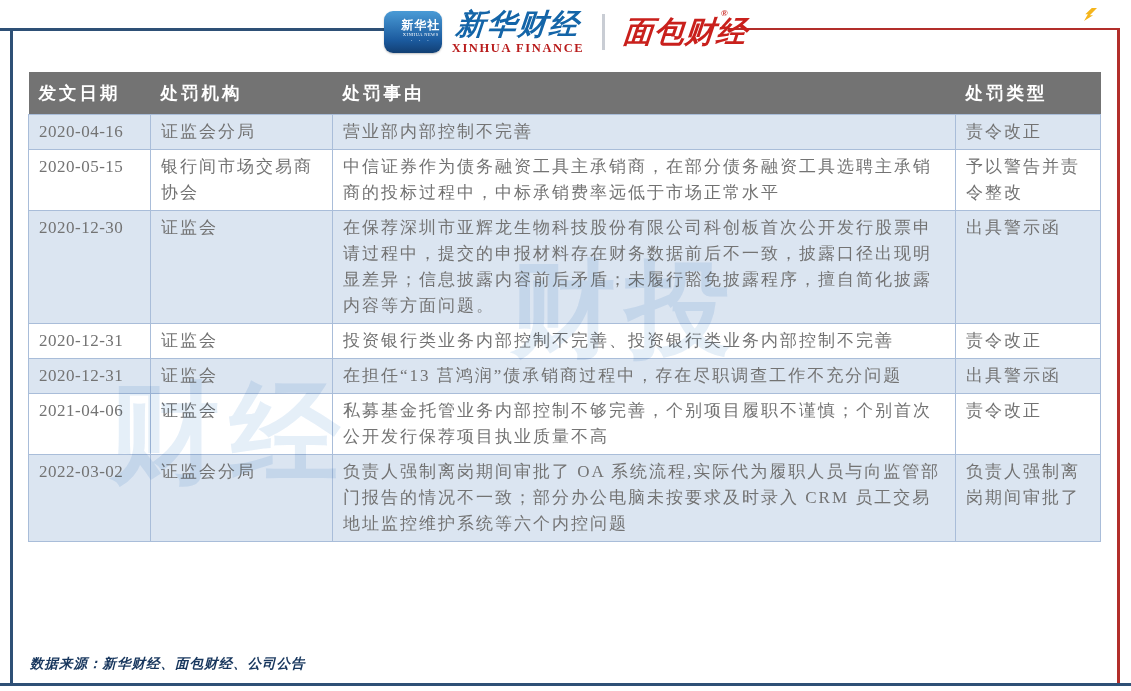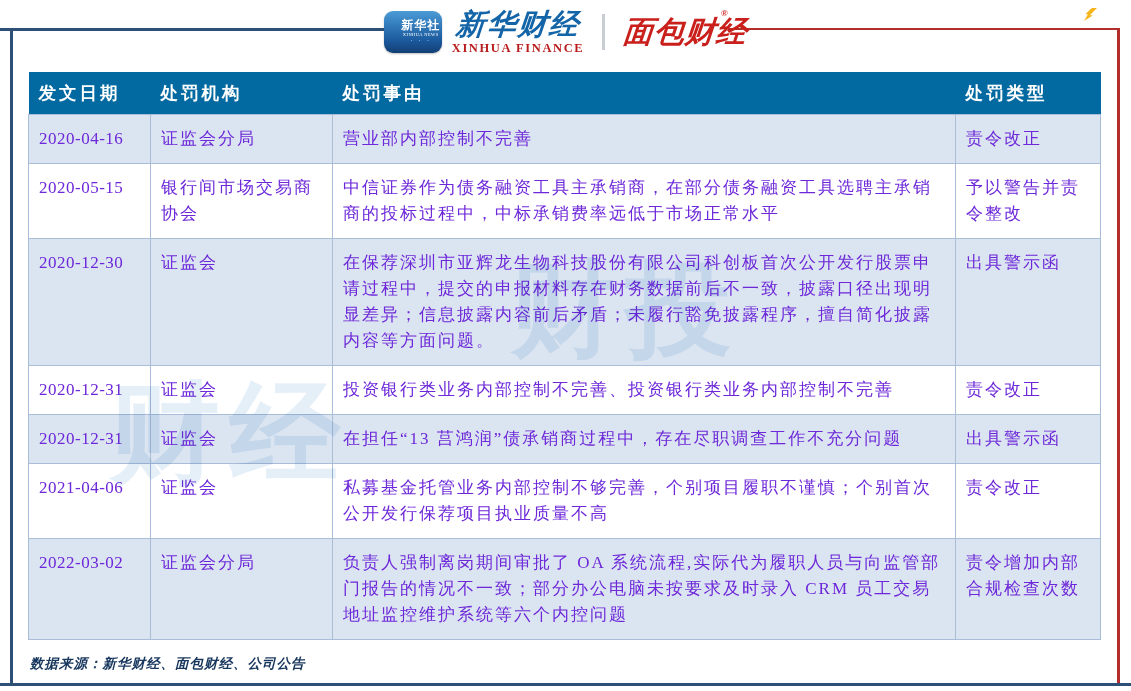--- a/index.html
+++ b/index.html
@@ -31,24 +31,24 @@
            clip-path:polygon(60% 0,100% 0,45% 55%,70% 55%,0 100%,30% 48%,10% 48%);}
   .xh-en{font-size:12.5px;font-weight:bold;color:#b91c1c;letter-spacing:1.6px;margin-top:3px;}
   .logo-sep{width:3px;height:36px;background:#c9cdd4;margin:0 8px;}
   .mb-cn{position:relative;font-size:30px;font-weight:bold;font-style:italic;color:#c9201c;
          transform:skewX(-5deg);letter-spacing:1px;}
   .mb-reg{position:absolute;top:-4px;right:20px;font-size:9px;font-style:normal;}
 
   
   .table-wrap{position:absolute;left:28px;top:72px;width:1072px;}
   table{border-collapse:collapse;width:100%;table-layout:fixed;}
-  thead th{background:#0369a1;color:#fff;font-weight:bold;font-size:17.5px;text-align:left;
+  thead th{background:#737373;color:#fff;font-weight:bold;font-size:17.5px;text-align:left;
            padding:9px 10px;letter-spacing:3px;border:none;}
-  tbody td{border:1px solid #a9bdd9;vertical-align:top;padding:11px 10px;
-           font-size:17px;line-height:26px;color:#6d28d9;}
+  tbody td{border:1px solid #a9bdd9;vertical-align:top;padding:4px 10px;
+           font-size:17px;line-height:26px;color:#737373;}
   tbody tr:nth-child(odd){background:#dbe5f1;}
   tbody tr:nth-child(even){background:#ffffff;}
   td.c-date{letter-spacing:.5px;}
   td.c-agency,td.c-reason,td.c-type{letter-spacing:2px;}
 
   
   .watermark{position:absolute;color:#cfe1f3;font-weight:bold;opacity:.55;
              mix-blend-mode:multiply;pointer-events:none;z-index:5;letter-spacing:10px;}
   .wm-top{left:480px;top:240px;font-size:105px;margin-left:31px;}
   .wm-bottom{left:110px;top:360px;font-size:110px;}
@@ -136,21 +136,21 @@
         <tr>
           <td class="c-date">2021-04-06</td>
           <td class="c-agency">证监会</td>
           <td class="c-reason">私募基金托管业务内部控制不够完善，个别项目履职不谨慎；个别首次公开发行保荐项目执业质量不高</td>
           <td class="c-type">责令改正</td>
         </tr>
         <tr>
           <td class="c-date">2022-03-02</td>
           <td class="c-agency">证监会分局</td>
           <td class="c-reason">负责人强制离岗期间审批了 OA 系统流程,实际代为履职人员与向监管部门报告的情况不一致；部分办公电脑未按要求及时录入 CRM 员工交易地址监控维护系统等六个内控问题</td>
-          <td class="c-type">责令增加内部合规检查次数</td>
+          <td class="c-type">负责人强制离岗期间审批了</td>
         </tr>
       </tbody>
     </table>
   </div>
 
   <div class="watermark wm-top">财投</div>
   <div class="watermark wm-bottom">财经</div>
 
   <div class="source">数据来源：新华财经、面包财经、公司公告</div>
 

